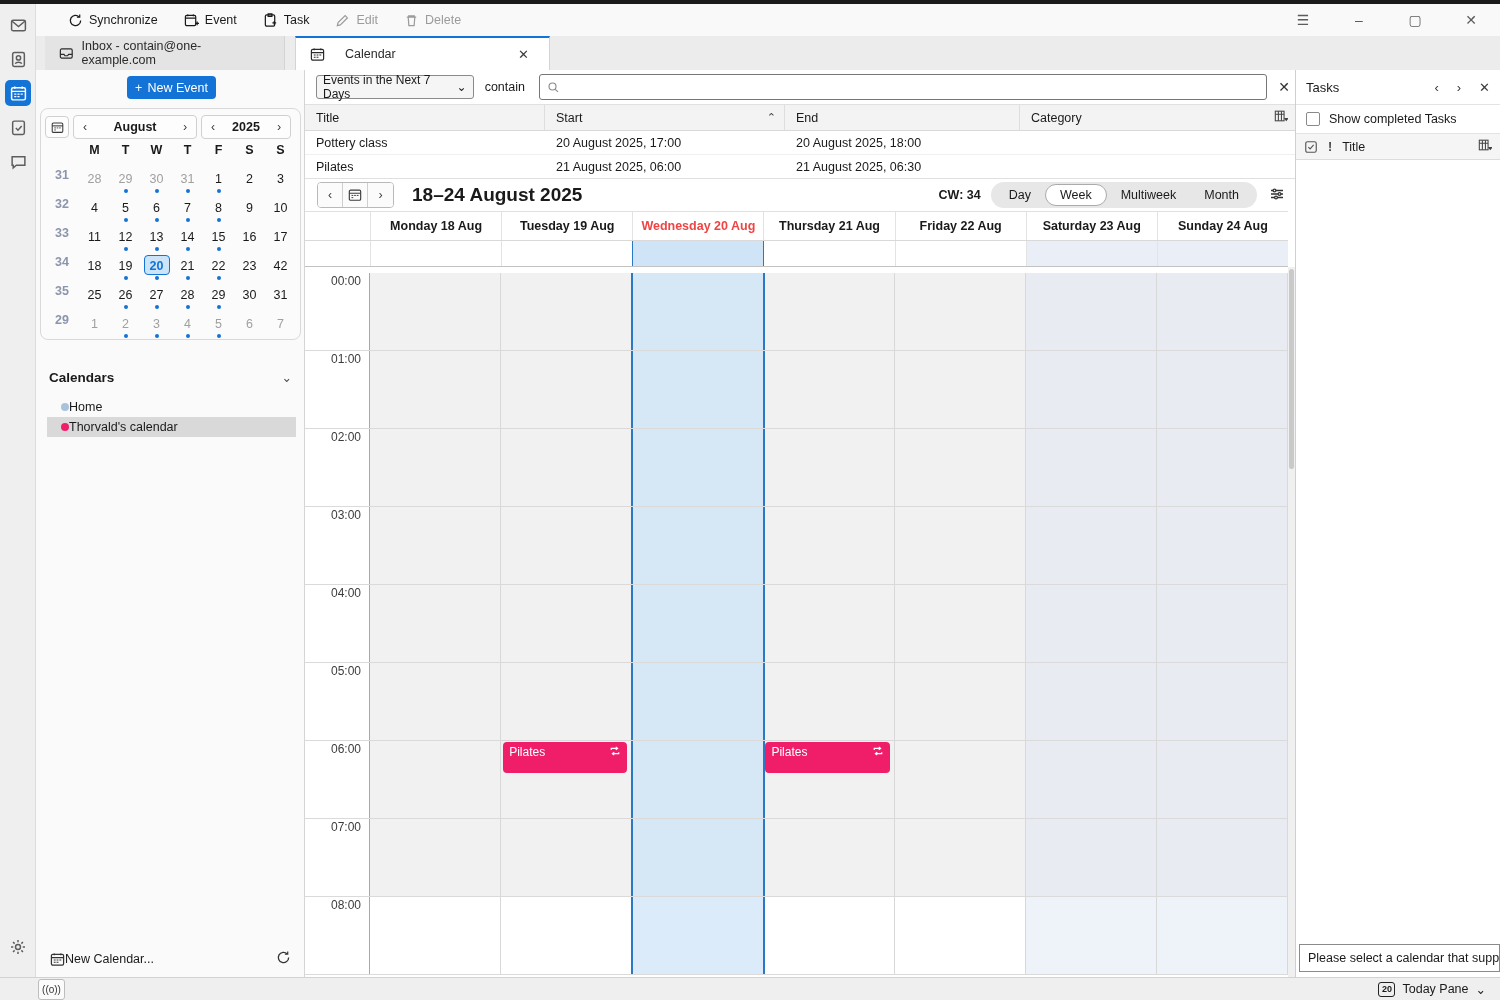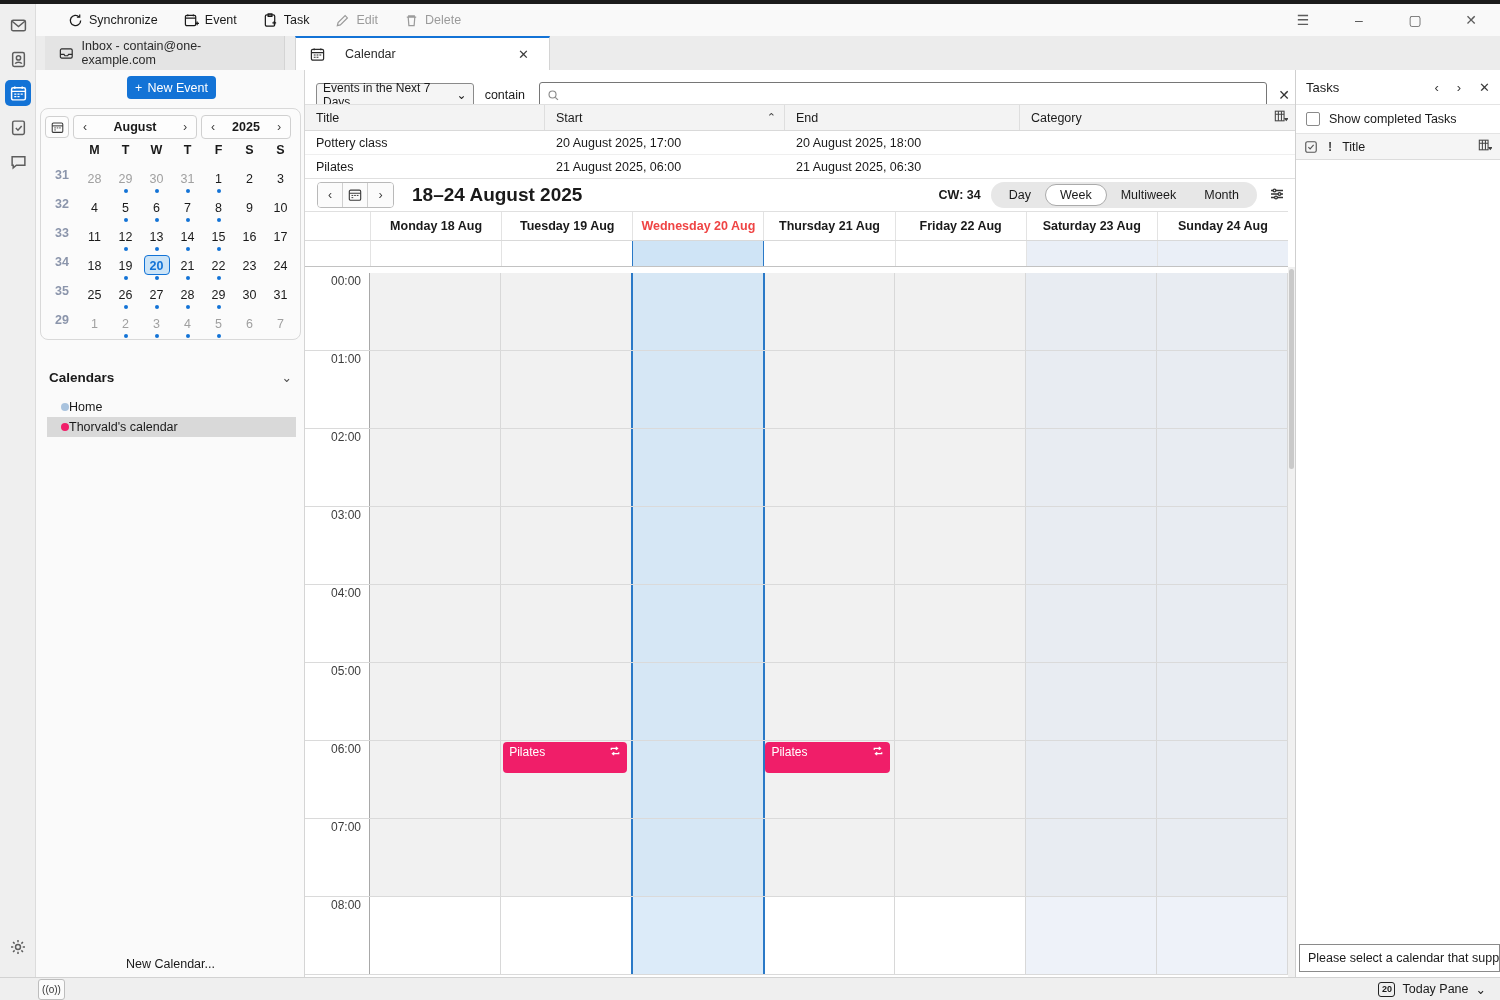--- a/index.html
+++ b/index.html
@@ -54,28 +54,28 @@
   .mc-day .num { width:26px; height:20px; line-height:20px; text-align:center; border-radius:4px; border:1px solid transparent; }
   .mc-day.selected .num { background:#cce4f7; border-color:#1373d6; color:#1373d6; font-weight:bold; }
   .mc-day .dot { width:4px; height:4px; border-radius:50%; background:#1373d6; margin-top:1px; }
 
   #cal-section-head { position:absolute; left:13px; top:300px; width:243px; display:flex; align-items:center; }
   #cal-section-head .t { font-weight:bold; font-size:13.5px; }
   #cal-section-head .chev { margin-left:auto; color:#4c4c4c; }
   .cal-item { position:absolute; left:11px; width:249px; height:20px; display:flex; align-items:center; padding-left:14px; }
   .cal-item.selected { background:#d9d9d9; }
   .cal-dot { width:8px; height:8px; border-radius:50%; }
-  #new-calendar { position:absolute; left:0; bottom:4px; width:269px; height:28px; display:flex; align-items:center; gap:12px; padding:0 14px;flex-direction:column; }
+  #new-calendar { position:absolute; left:0; bottom:4px; width:269px; height:28px; display:flex; align-items:center; gap:0; padding:0 14px; }
   #new-calendar svg { width:15px; height:15px; }
   #new-calendar .sync { margin-left:auto; }
 
   
   #main { left:305px; top:70px; width:990px; height:907px; background:#fff; }
 
-  #filterbar { position:absolute; left:0; top:8px; width:990px; height:34px; background:#fff; display:flex; align-items:center; }
+  #filterbar { position:absolute; left:0; top:0; width:990px; height:34px; background:#fff; display:flex; align-items:center; }
   #filter-dd { margin-left:11px; width:160px; height:24px; border:1px solid #8a8a8a; border-radius:3px; background:#f5f5f5; display:flex; align-items:center; padding:0 6px; font-size:12px; }
   #filter-dd .chev { margin-left:auto; }
   #filter-contain { margin-left:11px; }
   #searchbox { margin-left:14px; width:740px; height:26px; border:1px solid #767676; border-radius:3px; background:#fff; display:flex; align-items:center; padding:0 7px; color:#757575; }
   #searchbox svg { width:13px; height:13px; }
   #filter-close { margin-left:6px; width:22px; text-align:center; color:#333; font-size:14px; }
 
   #eventlist { position:absolute; left:0; top:34px; width:990px; height:144px; overflow:hidden; border-top:1px solid #e0e0e0; }
   #el-header { display:flex; height:26px; background:#f3f3f3; border-bottom:1px solid #d9d9d9; align-items:center; }
   .el-col { padding-left:11px; border-right:1px solid #dedede; height:100%; display:flex; align-items:center; }
@@ -393,21 +393,21 @@
             <div class="dot"></div>
           </div>
           <div class="mc-cell mc-day">
             <div class="num">22</div>
             <div class="dot"></div>
           </div>
           <div class="mc-cell mc-day">
             <div class="num">23</div>
           </div>
           <div class="mc-cell mc-day">
-            <div class="num">24</div>
+            <div class="num">42</div>
           </div>
           <div class="mc-cell mc-wk">35</div>
           <div class="mc-cell mc-day">
             <div class="num">25</div>
           </div>
           <div class="mc-cell mc-day">
             <div class="num">26</div>
             <div class="dot"></div>
           </div>
           <div class="mc-cell mc-day">

